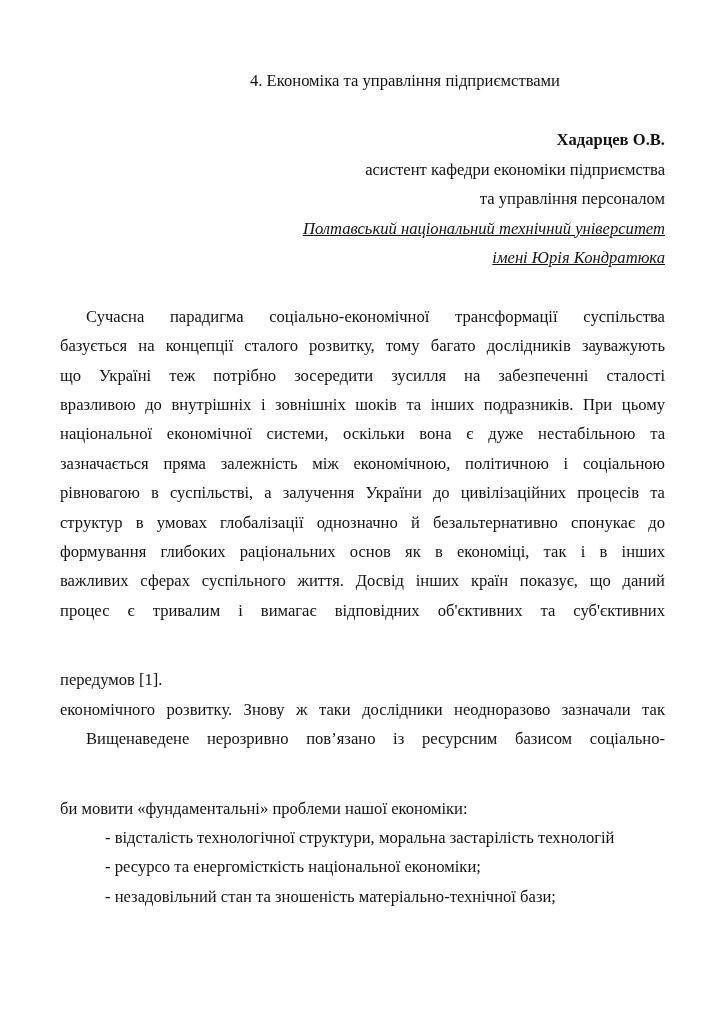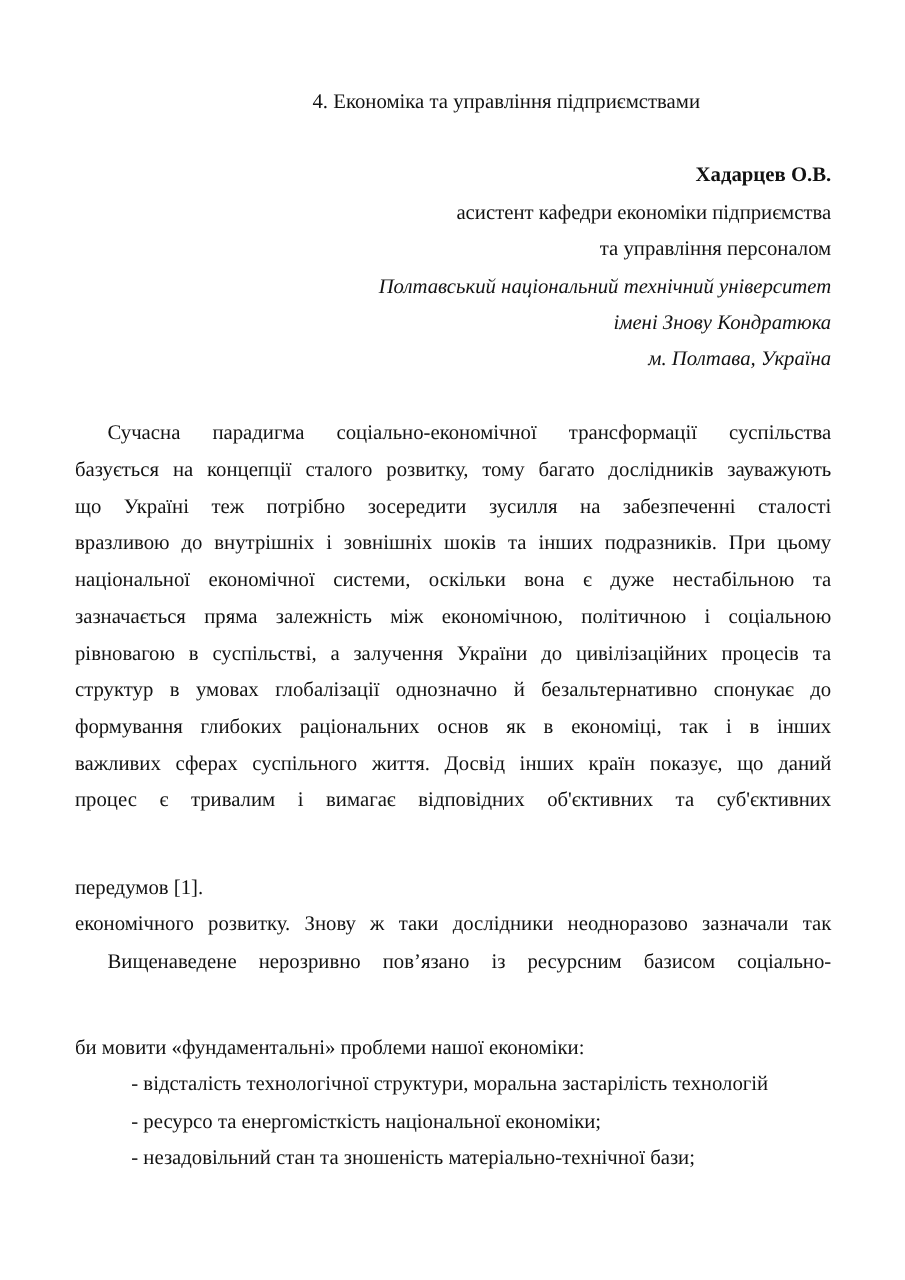--- a/index.html
+++ b/index.html
@@ -27,21 +27,21 @@
     line-height: 29.4px;
     min-height: 29.4px;
   }
   
   .section-heading {
     text-align: center;
     padding-left: 85px;
   }
   .right  { text-align: right; }
   .bold   { font-weight: bold; margin-top: 30px; }
-  .italic { font-style: italic; }
+  .italic { font-style: italic; text-decoration: underline; }
 
   .title-block {
     margin-top: 29.4px;
     text-align: center;
     font-weight: bold;
   }
   .para { margin: 0; }
   .para-first { margin-top: 29.4px; }
 
   .jline {
@@ -59,22 +59,21 @@
 <body>
 
 <div class="page">
   <div class="content">
 
     <div class="line section-heading">4. Економіка та управління підприємствами</div>
     <div class="line right bold">Хадарцев О.В.</div>
     <div class="line right">асистент кафедри економіки підприємства</div>
     <div class="line right">та управління персоналом</div>
     <div class="line right italic">Полтавський національний технічний університет</div>
-    <div class="line right italic">імені Знову Кондратюка</div>
-    <div class="line right italic">м. Полтава, Україна</div>
+    <div class="line right italic">імені Юрія Кондратюка</div>
 
 
     <div class="para para-first">
       <div class="line jline first">Сучасна парадигма соціально-економічної трансформації суспільства</div>
       <div class="line jline">базується на концепції сталого розвитку, тому багато дослідників зауважують</div>
       <div class="line jline">що Україні теж потрібно зосередити зусилля на забезпеченні сталості</div>
       <div class="line jline">вразливою до внутрішніх і зовнішніх шоків та інших подразників. При цьому</div>
       <div class="line jline">національної економічної системи, оскільки вона є дуже нестабільною та</div>
       <div class="line jline">зазначається пряма залежність між економічною, політичною і соціальною</div>
       <div class="line jline">рівновагою в суспільстві, а залучення України до цивілізаційних процесів та</div>

